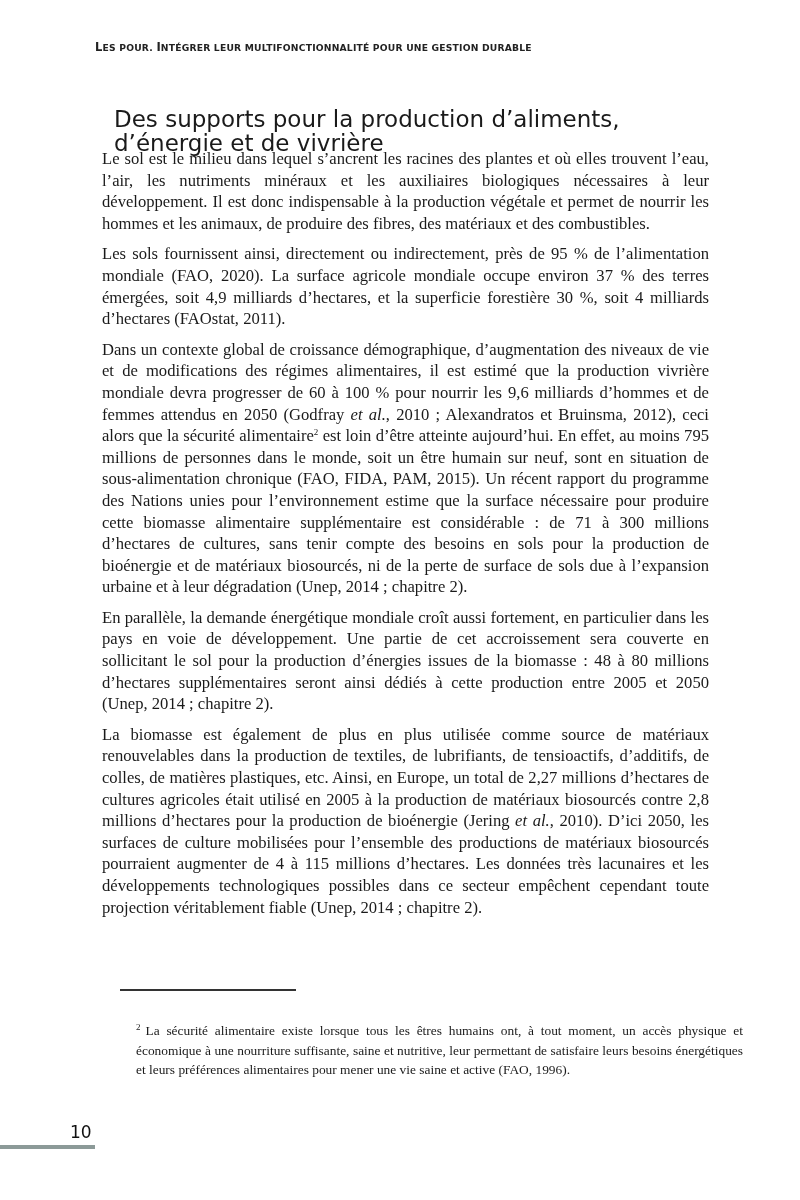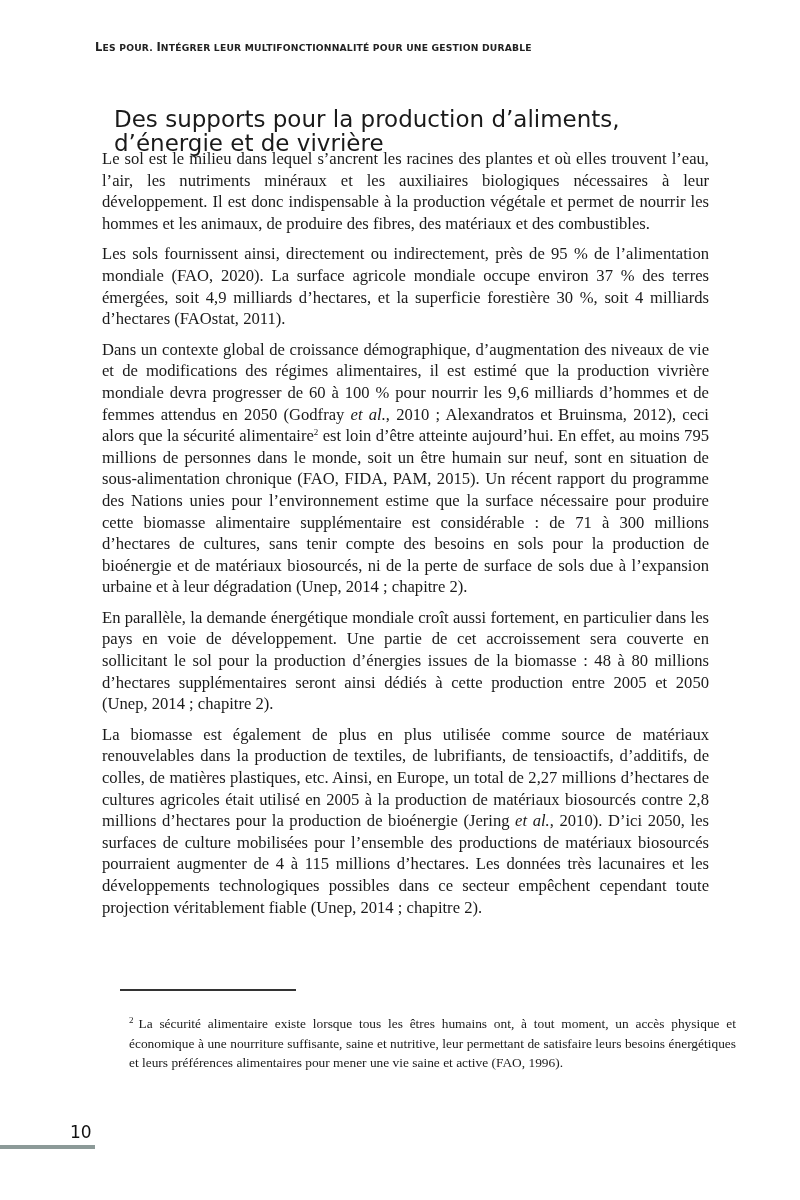--- a/index.html
+++ b/index.html
@@ -21,21 +21,21 @@
       text-align: justify; color: #1a1a1a;
     }
     .body-text p { margin: 0 0 9px 0; }
     .body-text sup { font-size: 9px; line-height: 0; vertical-align: 6px; }
     .fn-rule {
       position: absolute; left: 120px; top: 989px; width: 176px; height: 2px; background: #333;
     }
     .footnote {
       position: absolute; left: 118px; top: 1003px; width: 607px;
       font-family: "Liberation Serif", serif; font-size: 13.4px; line-height: 19.6px;
-      text-align: justify; color: #1a1a1a; margin: 11px;
+      text-align: justify; color: #1a1a1a; margin: 18px;
     }
     .footnote .fn-num { font-size: 9px; vertical-align: 5px; line-height: 0; margin-right: 5px; }
     .page-number {
       position: absolute; left: 70px; top: 1122px;
       font-family: "DejaVu Sans", sans-serif; font-size: 17px; color: #111;
     }
     .page-rule {
       position: absolute; left: 0; top: 1145px; width: 95px; height: 4px; background: #8c9a98;
     }
   </style>

